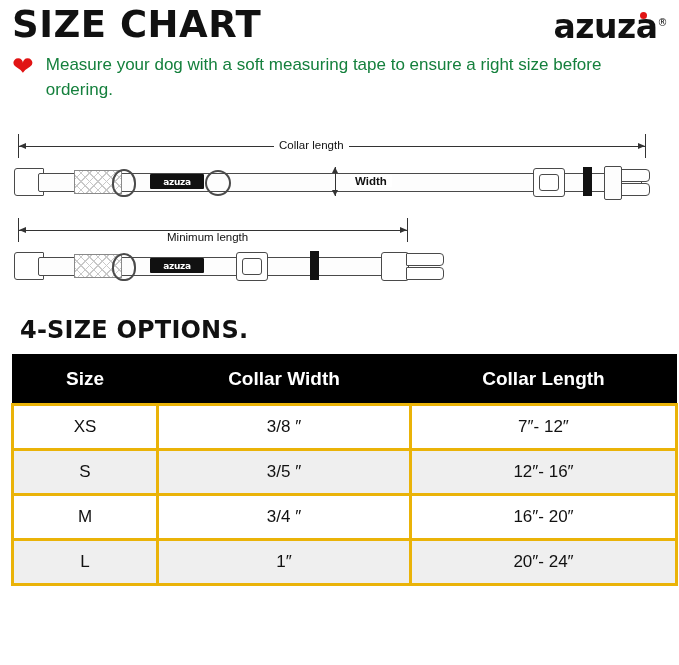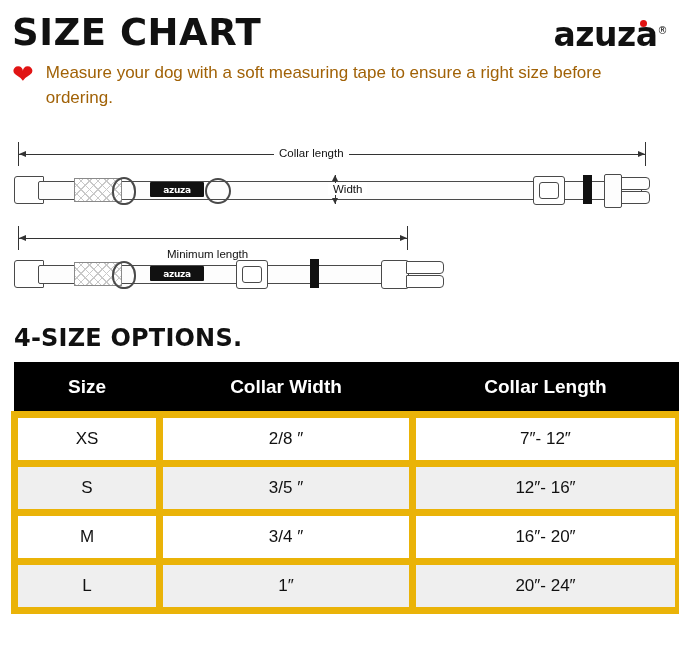--- a/index.html
+++ b/index.html
@@ -13,21 +13,21 @@
     font-family: "Liberation Sans", sans-serif;
     color: #111111;
     position: relative;
     overflow: hidden;
   }
   .page {
     position: relative;
     width: 679px;
     height: 665px;
     box-sizing: border-box;
-    padding: 8px 8px;
+    padding: 0 8px;
   }
 
   
   .header {
     display: flex;
     align-items: flex-start;
     justify-content: space-between;
     padding: 6px 4px 0 4px;
   }
   .title {
@@ -75,21 +75,21 @@
   .heart {
     color: #e11414;
     font-size: 26px;
     line-height: 26px;
     flex: 0 0 auto;
   }
   .note-text {
     font-size: 17px;
     line-height: 1.45;
     max-width: 620px;
-    color: #a16207;
+    color: #15803d;
   }
 
   
   .diagram {
     position: relative;
     margin-top: 18px;
     height: 190px;
   }
   .dim-line {
     position: absolute;
@@ -181,21 +181,21 @@
     border: 1.4px solid #4a4a4a;
     border-radius: 1px 4px 4px 1px;
     background: #ffffff;
   }
 
   
   .options-title {
     font-size: 24px;
     font-weight: bold;
     font-family: "DejaVu Sans", sans-serif;
-    margin: 6px 0 10px 6px;
+    margin: 6px 0 10px 12px;
     letter-spacing: 0.2px;
   }
 
   
   table.size-table {
     width: 664px;
     margin: 0 16px 0 3px;
     border-collapse: collapse;
     table-layout: fixed;
   }
@@ -205,21 +205,21 @@
     font-size: 19px;
     font-weight: bold;
     padding: 13px 0;
     text-align: center;
     border: 1px solid #000000;
   }
   table.size-table td {
     font-size: 17px;
     text-align: center;
     padding: 11px 0;
-    border: 7px solid #eab308;
+    border: 3px solid #eab308;
     color: #111111;
   }
   table.size-table tr.alt td {
     background: #efefef;
   }
   table.size-table tr.plain td {
     background: #ffffff;
   }
   col.c1 { width: 145px; }
   col.c2 { width: 253px; }
@@ -261,28 +261,28 @@
     <div class="buckle" style="left:525px; top:48px; width:30px; height:27px;"></div>
     <div class="buckle" style="left:531px; top:54px; width:18px; height:15px; border-width:1.4px;"></div>
     <div class="blackblock" style="left:575px; top:47px; width:9px; height:29px;"></div>
     <div class="prong" style="left:600px; top:49px; width:40px; height:11px;"></div>
     <div class="prong" style="left:600px; top:63px; width:40px; height:11px;"></div>
     <div class="strap" style="left:596px; top:46px; width:16px; height:32px;"></div>
 
     <div class="dim-line" style="left:327px; top:47px; width:1px; height:29px;"></div>
     <div class="arrow-u" style="left:324px; top:47px;"></div>
     <div class="arrow-d" style="left:324px; top:70px;"></div>
-    <div class="dim-label" style="left:320px; top:55px;">Width</div>
+    <div class="dim-label" style="left:342px; top:55px;font-weight:bold;">Width</div>
 
     <div class="tick" style="left:10px; top:98px; height:24px;"></div>
     <div class="tick" style="left:399px; top:98px; height:24px;"></div>
     <div class="dim-line" style="left:10px; top:110px; width:390px;"></div>
     <div class="arrow-l" style="left:11px; top:106.5px;"></div>
     <div class="arrow-r" style="left:392px; top:106.5px;"></div>
-    <div class="dim-label" style="left:154px; top:120px;">Minimum length</div>
+    <div class="dim-label" style="left:154px; top:111px;">Minimum length</div>
 
     <div class="endcap" style="left:6px; top:132px; width:28px; height:26px;"></div>
     <div class="strap" style="left:30px; top:137px; width:368px; height:17px;"></div>
     <div class="hatch" style="left:66px; top:134px; width:46px; height:22px;"></div>
     <div class="dring" style="left:104px; top:133px; width:20px; height:24px;"></div>
     <div class="logo-tag" style="left:142px; top:138px; width:54px; height:15px;">azuza</div>
     <div class="buckle" style="left:228px; top:132px; width:30px; height:27px;"></div>
     <div class="buckle" style="left:234px; top:138px; width:18px; height:15px; border-width:1.4px;"></div>
     <div class="blackblock" style="left:302px; top:131px; width:9px; height:29px;"></div>
     <div class="buckle" style="left:373px; top:132px; width:26px; height:27px;"></div>
@@ -302,21 +302,21 @@
     <thead>
       <tr>
         <th>Size</th>
         <th>Collar Width</th>
         <th>Collar Length</th>
       </tr>
     </thead>
     <tbody>
       <tr class="plain">
         <td>XS</td>
-        <td>2/8 ″</td>
+        <td>3/8 ″</td>
         <td>7″- 12″</td>
       </tr>
       <tr class="alt">
         <td>S</td>
         <td>3/5 ″</td>
         <td>12″- 16″</td>
       </tr>
       <tr class="plain">
         <td>M</td>
         <td>3/4 ″</td>

